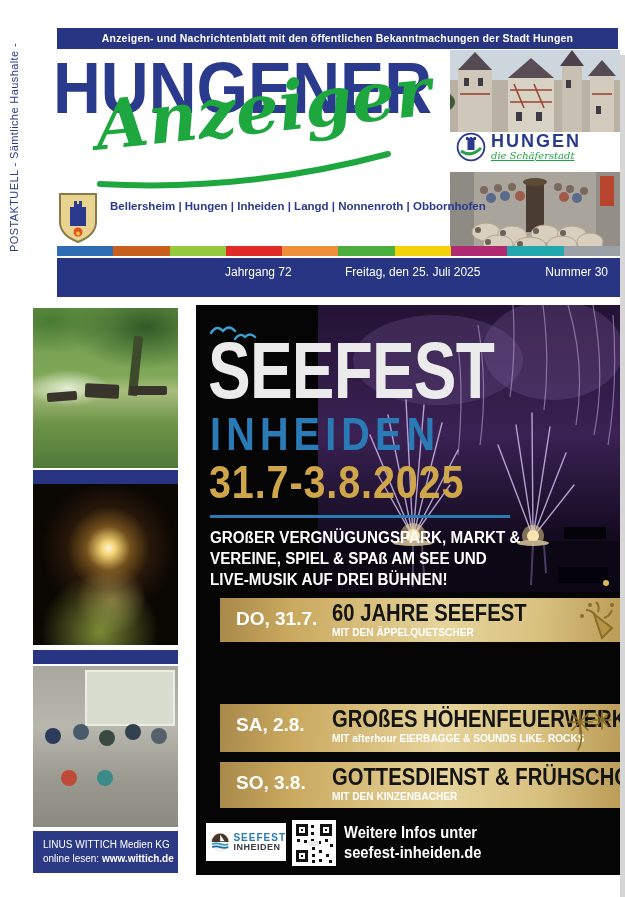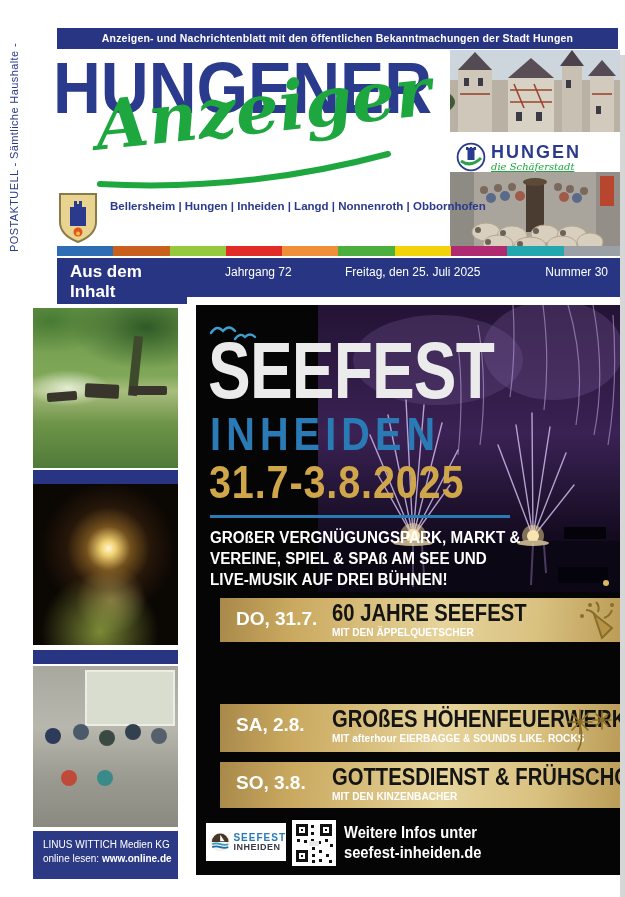--- a/index.html
+++ b/index.html
@@ -19,21 +19,21 @@
   
   .mast-title{left:53px;top:52px;font-size:72px;font-weight:bold;color:#2a3a8c;
     letter-spacing:0px;transform:scaleX(.92);transform-origin:left top;line-height:1;}
   .mast-script{left:92px;top:92px;font-size:68px;font-weight:bold;font-style:italic;
     color:#1da73e;font-family:"DejaVu Serif",serif;transform:rotate(-6deg);transform-origin:left top;line-height:1;}
   .mast-underline{left:96px;top:148px;}
 
   
   .photo-stack{left:450px;top:50px;width:170px;height:200px;}
   .ph-castle{left:0;top:0;width:170px;height:82px;overflow:hidden;}
-  .logo-band{left:0;top:82px;width:170px;height:40px;background:#fff;display:flex;align-items:flex-end;padding-left:6px;box-sizing:border-box;}
+  .logo-band{left:0;top:82px;width:170px;height:24px;background:#fff;display:flex;align-items:flex-start;padding-left:6px;box-sizing:border-box;}
   .logo-texts{margin-left:5px;line-height:1;}
   .logo-name{font-size:18px;font-weight:bold;color:#2a3a8c;letter-spacing:2px;}
   .logo-tagline{font-size:10px;color:#1da73e;font-style:italic;font-family:"DejaVu Serif",serif;
     text-decoration:underline;margin-top:1px;}
   .ph-sheep{left:0;top:122px;width:170px;height:78px;overflow:hidden;}
 
   
   .crest{left:57px;top:192px;}
   .towns{left:110px;top:196px;font-size:11.5px;font-weight:600;color:#2a3a8c;line-height:20px;white-space:nowrap;}
 
@@ -61,21 +61,21 @@
   .bench{position:absolute;background:#3a352c;border-radius:2px;}
   .photo-fire{top:484px;height:161px;background:
     radial-gradient(circle at 52% 40%, #fff6d8 0%, #f0d070 6%, rgba(200,140,50,.55) 18%, rgba(120,70,30,.25) 34%, rgba(0,0,0,0) 55%),
     radial-gradient(circle at 46% 92%, rgba(160,180,70,.75) 0%, rgba(160,180,70,0) 35%),
     radial-gradient(circle at 54% 72%, rgba(240,220,140,.5) 0%, rgba(240,220,140,0) 25%),
     #0b0703;}
   .photo-kids{top:666px;height:161px;background:linear-gradient(180deg,#a8a89f 0%,#b7b7ae 38%,#9a9a90 70%,#8a8a80 100%);}
   .board{position:absolute;left:52px;top:4px;width:86px;height:52px;background:#d9ddd0;border:2px solid #eceee6;}
   .blob{position:absolute;width:16px;height:16px;border-radius:50%;}
 
-  .imprint{left:33px;top:831px;width:145px;height:48px;background:#2c3a86;color:#fff;
+  .imprint{left:33px;top:831px;width:145px;height:42px;background:#2c3a86;color:#fff;
     font-size:10px;line-height:14px;padding:7px 0 0 10px;box-sizing:border-box;}
   .imprint b{font-weight:bold;}
 
   
   .poster{left:196px;top:305px;width:492px;height:570px;background:#050505;}
   .hero-photo{position:absolute;left:122px;top:0;width:302px;height:287px;}
   .birds{position:absolute;left:12px;top:16px;}
   .p-title{position:absolute;left:12px;top:28px;font-size:80px;font-weight:bold;color:#ebebeb;
     line-height:.95;transform:scaleX(.8);transform-origin:left top;letter-spacing:-1px;}
   .p-sub{position:absolute;left:14px;top:106px;font-size:46px;font-weight:bold;color:#2a7ab5;
@@ -233,23 +233,20 @@
       <div class="stripe-seg" style="background: rgb(176, 42, 114);"></div>
       <div class="stripe-seg" style="background: rgb(34, 167, 175);"></div>
       <div class="stripe-seg" style="background: rgb(154, 160, 166);"></div>
     </div>
 
   <div class="abs info-bar">
     <span class="info-volume">Jahrgang 72</span>
     <span class="info-date">Freitag, den 25. Juli 2025</span>
     <span class="info-issue">Nummer 30</span>
   </div>
-  <div class="abs info-tab">
-    <span class="info-section">Aus dem Inhalt</span>
-  </div>
 
   <div class="abs lc-photo photo-park">
     <div class="trunk"></div>
     <div class="bench" style="left:14px;top:84px;width:30px;height:9px;transform:rotate(-4deg);"></div>
     <div class="bench" style="left:52px;top:76px;width:34px;height:14px;transform:rotate(3deg);"></div>
     <div class="bench" style="left:96px;top:78px;width:38px;height:9px;"></div>
   </div>
   <div class="abs lc-div" style="top:470px;"></div>
   <div class="abs lc-photo photo-fire"></div>
   <div class="abs lc-div" style="top:650px;"></div>
@@ -261,21 +258,21 @@
     <div class="blob" style="left:92px;top:58px;background:#33414f;"></div>
     <div class="blob" style="left:118px;top:62px;background:#55606b;"></div>
     <div class="blob" style="left:28px;top:104px;background:#c04a3a;"></div>
     <div class="blob" style="left:64px;top:104px;background:#3a8a8a;"></div>
   </div>
 
   <div class="abs imprint">
     <div>LINUS WITTICH Medien KG</div>
     <div>
       <span>online lesen:</span>
-      <b>www.online.de</b>
+      <b>www.wittich.de</b>
     </div>
   </div>
 
   <div class="abs poster">
 
     <svg class="hero-photo" width="302" height="287" viewBox="0 0 302 287">
       <defs>
         <linearGradient id="sky" x1="0" y1="0" x2="0" y2="1">
           <stop offset="0" stop-color="#241335"></stop>
             <stop offset=".45" stop-color="#3a2254"></stop>

